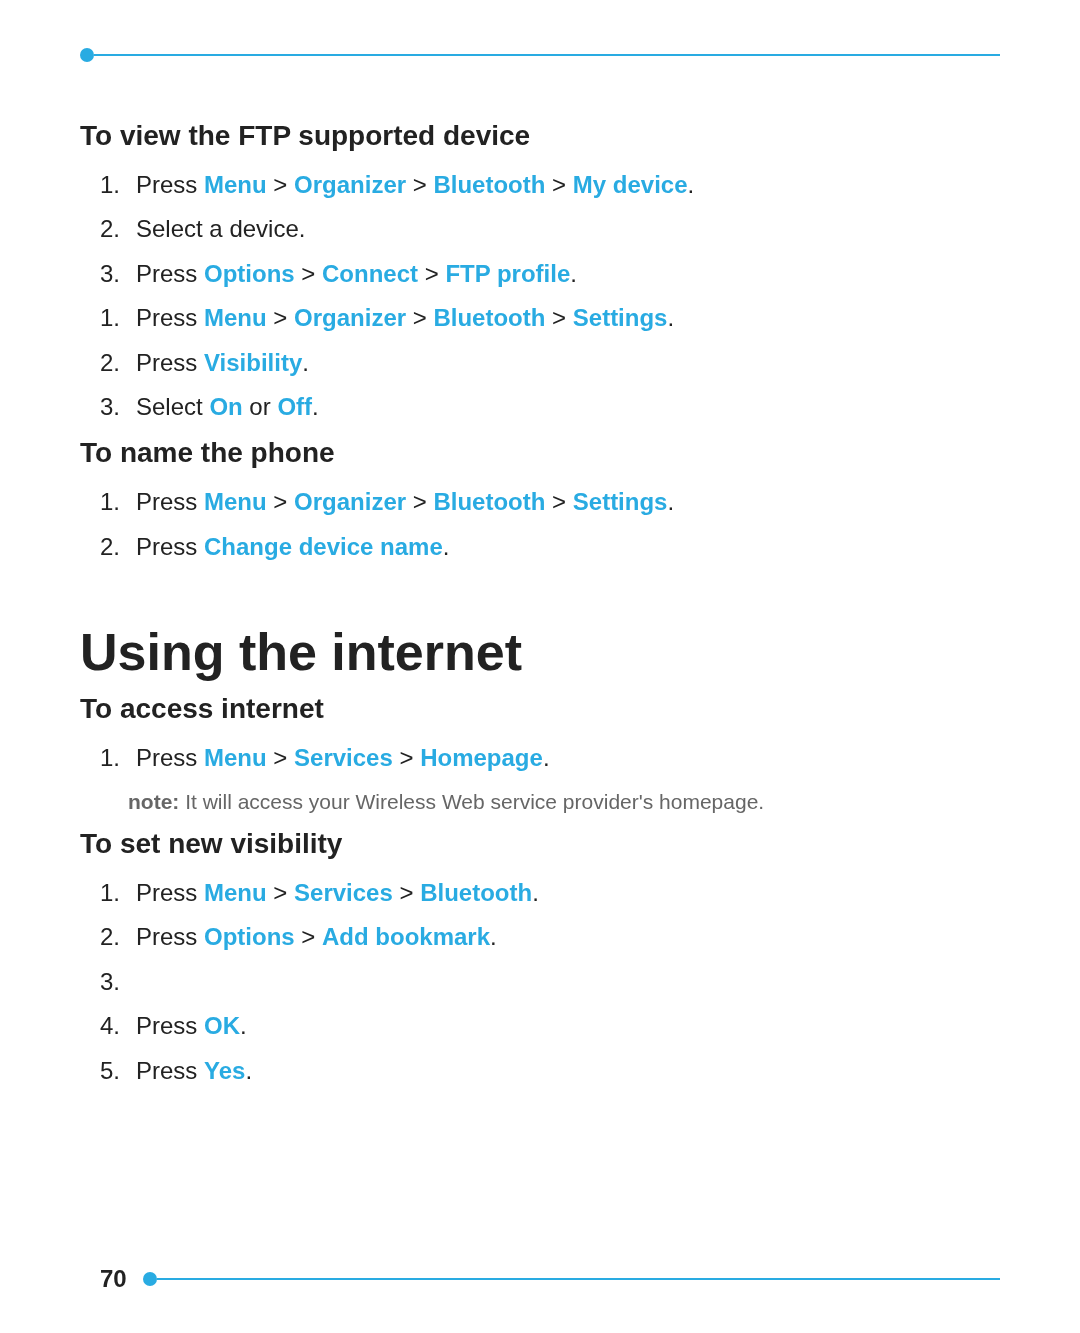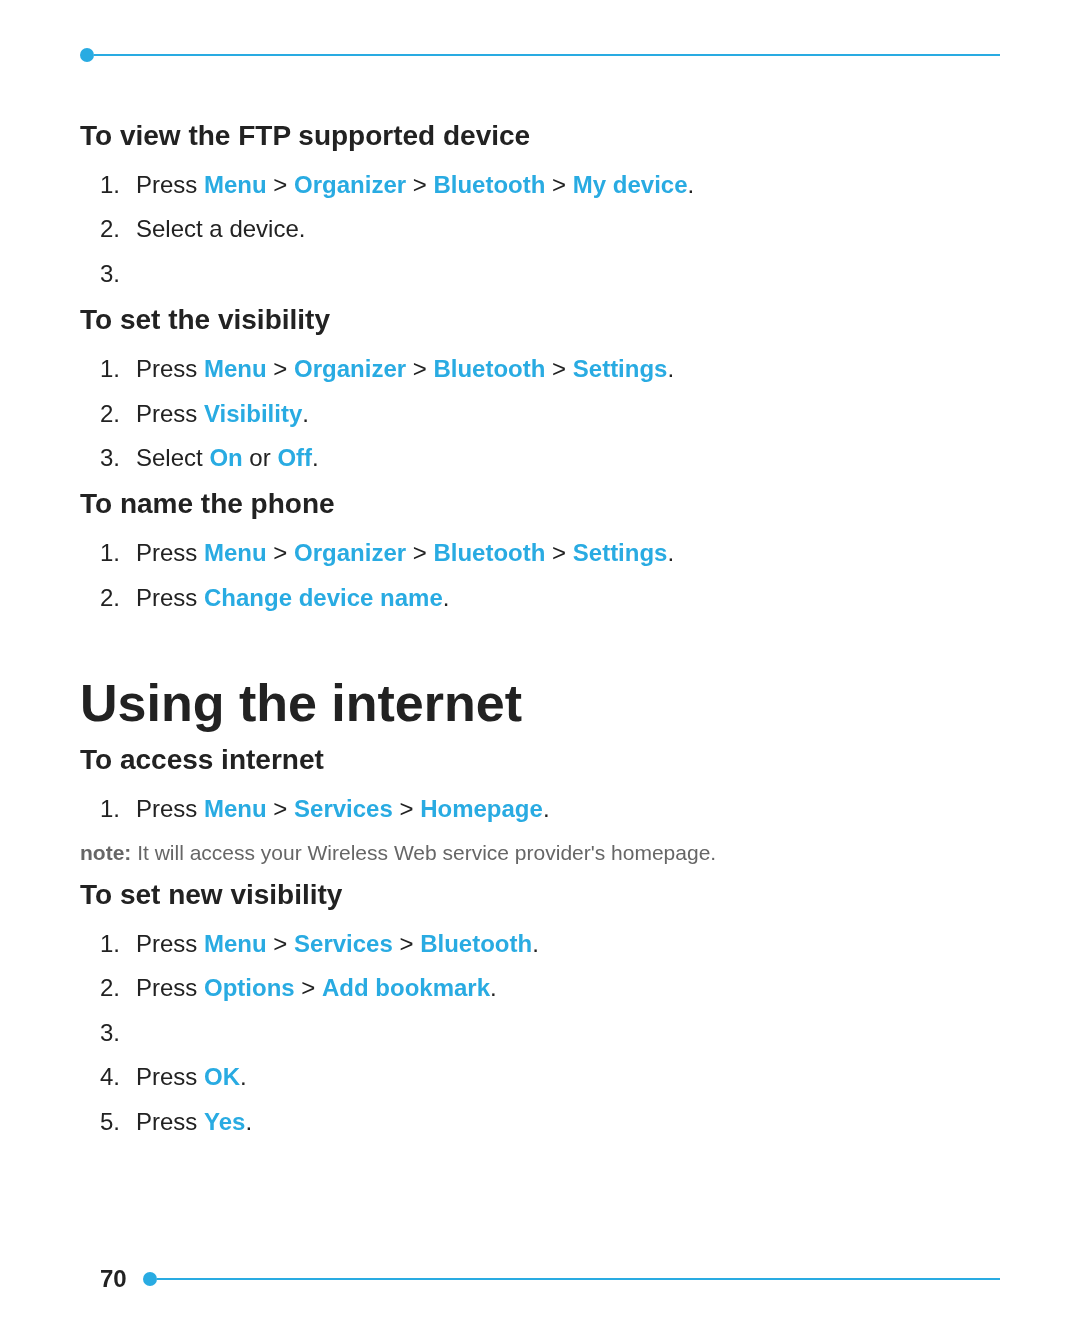--- a/index.html
+++ b/index.html
@@ -99,20 +99,21 @@
       font-weight: 700;
       color: #222222;
       margin-top: 56px;
     }
 
     .note-text {
       font-size: 21px;
       color: #666666;
       font-weight: 400;
       margin-top: 8px;
+      margin-left: 48px;
       line-height: 1.5;
     }
 
     .note-label {
       font-weight: 700;
       color: #666666;
     }
 
     .bottom-area {
       position: absolute;
@@ -164,26 +165,26 @@
         <li>
           <span class="step-num">1.</span>
           <span class="step-text">Press <span class="cyan">Menu</span> &gt; <span class="cyan">Organizer</span> &gt; <span class="cyan">Bluetooth</span> &gt; <span class="cyan">My device</span>.</span>
         </li>
         <li>
           <span class="step-num">2.</span>
           <span class="step-text">Select a device.</span>
         </li>
         <li>
           <span class="step-num">3.</span>
-        </li>
-      </ol>
-    </div>
-
-    <div>
-      <h2 class="section-heading">To set the visibility</h2>
+          <span class="step-text">Press <span class="cyan">Options</span> &gt; <span class="cyan">Connect</span> &gt; <span class="cyan">FTP profile</span>.</span>
+        </li>
+      </ol>
+    </div>
+
+    <div>
       <ol class="steps-list">
         <li>
           <span class="step-num">1.</span>
           <span class="step-text">Press <span class="cyan">Menu</span> &gt; <span class="cyan">Organizer</span> &gt; <span class="cyan">Bluetooth</span> &gt; <span class="cyan">Settings</span>.</span>
         </li>
         <li>
           <span class="step-num">2.</span>
           <span class="step-text">Press <span class="cyan">Visibility</span>.</span>
         </li>
         <li>

